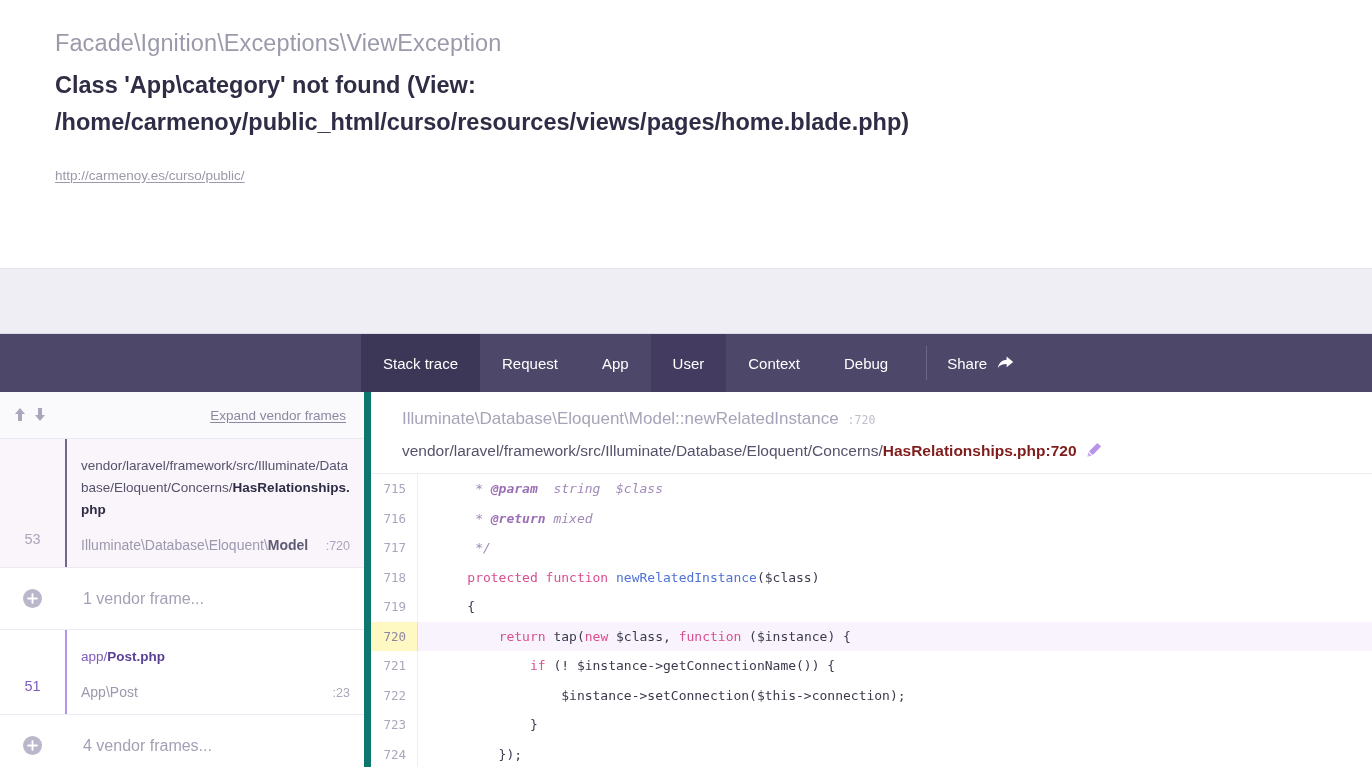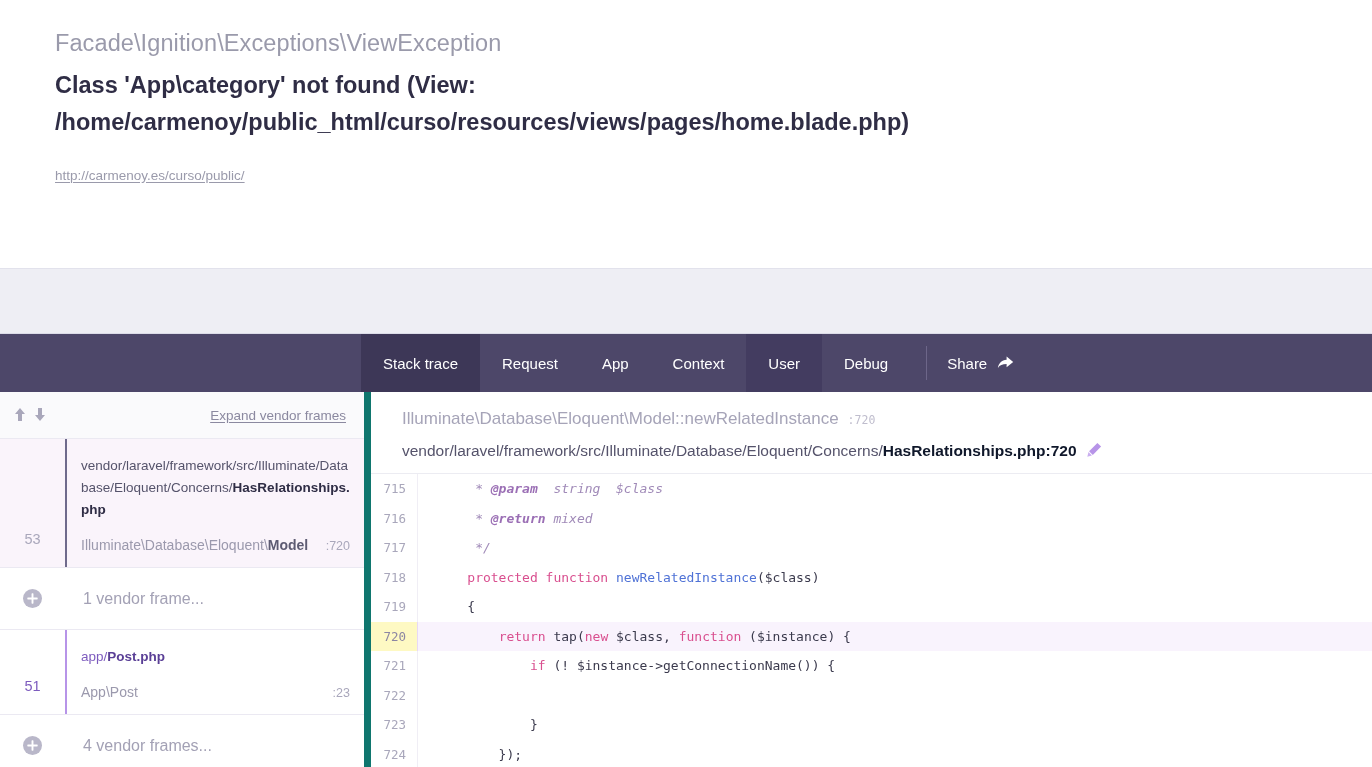--- a/index.html
+++ b/index.html
@@ -250,21 +250,21 @@
   }
   .code-header-file {
     font-size: 15.5px;
     color: #55536b;
     margin-top: 8px;
     display: flex;
     align-items: center;
     gap: 9px;
     line-height: 1.4;
   }
-  .code-header-file b { font-weight: 700; color: #0f172a; }
+  .code-header-file b { font-weight: 700; color: #7f1d1d; }
   .pencil-icon { cursor: pointer; display: inline-flex; }
 
   .code-body {
     flex: 1;
     overflow: hidden;
     background: #ffffff;
     font-family: "DejaVu Sans Mono", monospace;
     font-size: 13px;
   }
   .code-line {
@@ -311,22 +311,22 @@
   <div class="exception-message">Class 'App\category' not found (View: /home/carmenoy/public_html/curso/resources/views/pages/home.blade.php)</div>
   <a class="exception-url" href="#">http://carmenoy.es/curso/public/</a>
 </div>
 
 <div class="grey-band"></div>
 
 <div class="navbar">
   <div class="nav-tab active">Stack trace</div>
   <div class="nav-tab">Request</div>
   <div class="nav-tab">App</div>
+  <div class="nav-tab hovered">User</div>
   <div class="nav-tab">Context</div>
-  <div class="nav-tab hovered">User</div>
   <div class="nav-tab">Debug</div>
   <div class="nav-divider"></div>
   <div class="nav-share">
     <span>Share</span>
     <span class="share-icon">
       <svg width="17" height="15" viewBox="0 0 17 15" fill="none">
         <path d="M9.6 0.6v3.1C4.6 4.1 1.6 7.2 0.9 11.9c1.9-2.6 4.4-3.8 8.7-3.8v3.2L16.2 6 9.6 0.6z" fill="#ffffff"></path>
       </svg>
     </span>
   </div>
@@ -413,20 +413,20 @@
       </div>
     </div>
     <div class="code-body">
         <div class="code-line"><div class="code-gutter">715</div><div class="code-text"><span class="tok-comment">     * </span><span class="tok-comment-tag">@param</span><span class="tok-comment">  string  $class</span></div></div>
         <div class="code-line"><div class="code-gutter">716</div><div class="code-text"><span class="tok-comment">     * </span><span class="tok-comment-tag">@return</span><span class="tok-comment"> mixed</span></div></div>
         <div class="code-line"><div class="code-gutter">717</div><div class="code-text"><span class="tok-comment">     */</span></div></div>
         <div class="code-line"><div class="code-gutter">718</div><div class="code-text"><span class="tok-kw">    protected function </span><span class="tok-fn">newRelatedInstance</span><span class="tok-plain">($class)</span></div></div>
         <div class="code-line"><div class="code-gutter">719</div><div class="code-text"><span class="tok-plain">    {</span></div></div>
         <div class="code-line highlight"><div class="code-gutter">720</div><div class="code-text"><span class="tok-plain">        </span><span class="tok-kw">return</span><span class="tok-plain"> tap(</span><span class="tok-kw">new</span><span class="tok-plain"> $class, </span><span class="tok-kw">function</span><span class="tok-plain"> ($instance) {</span></div></div>
         <div class="code-line"><div class="code-gutter">721</div><div class="code-text"><span class="tok-plain">            </span><span class="tok-kw">if</span><span class="tok-plain"> (! $instance-&gt;getConnectionName()) {</span></div></div>
-        <div class="code-line"><div class="code-gutter">722</div></div>
+        <div class="code-line"><div class="code-gutter">722</div><div class="code-text"><span class="tok-plain">                $instance-&gt;setConnection($this-&gt;connection);</span></div></div>
         <div class="code-line"><div class="code-gutter">723</div><div class="code-text"><span class="tok-plain">            }</span></div></div>
         <div class="code-line"><div class="code-gutter">724</div><div class="code-text"><span class="tok-plain">        });</span></div></div>
         <div class="code-line"><div class="code-gutter">725</div></div>
       </div>
   </div>
 
 </div>
 
 </body></html>

